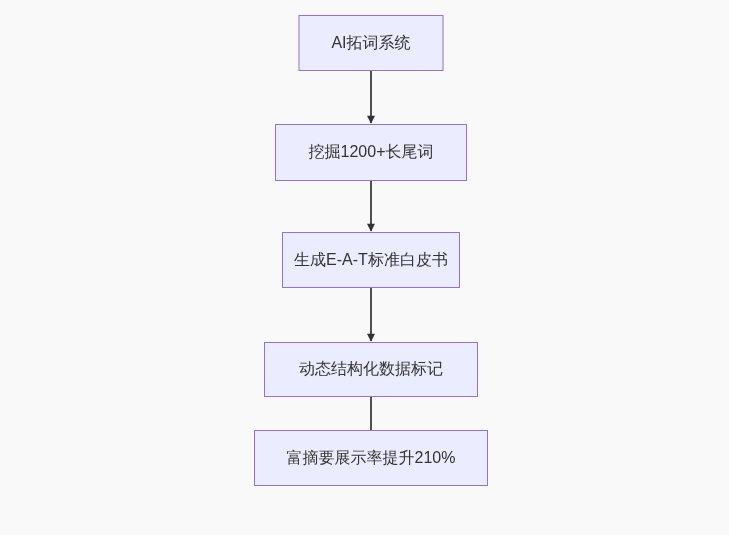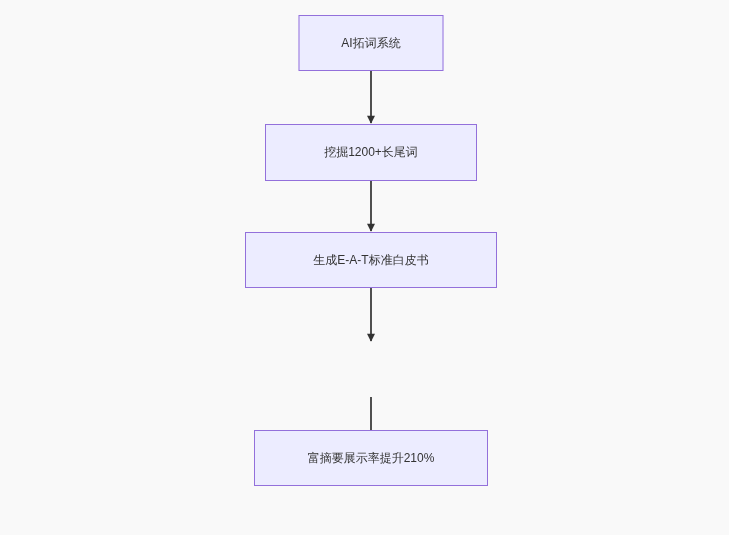--- a/index.html
+++ b/index.html
@@ -30,21 +30,21 @@
     stroke: var(--edge);
     stroke-width: 1.7px;
   }
   .node {
     position: absolute;
     left: 371px;
     transform: translateX(-50%);
     background: var(--node-fill);
     border: 1px solid var(--node-border);
     color: var(--text);
-    font-size: 12px;
+    font-size: 16px;
     display: flex;
     align-items: center;
     justify-content: center;
     text-align: center;
     white-space: nowrap;
   }
 </style>
 </head>
 <body>
 
@@ -59,26 +59,29 @@
     <line x1="371" y1="71" x2="371" y2="123" marker-end="url(#arrowhead)"></line>
     <line x1="371" y1="181" x2="371" y2="231" marker-end="url(#arrowhead)"></line>
     <line x1="371" y1="288" x2="371" y2="341" marker-end="url(#arrowhead)"></line>
     <line x1="371" y1="397" x2="371" y2="449" marker-end="url(#arrowhead)"></line>
   </svg>
 
   <div class="node" style="top:15px;  width:145px; height:56px">
     <span>AI拓词系统</span>
   </div>
 
-  <div class="node" style="top:124px; width:212px; height:57px">
+  <div class="node" style="top:124px; width:192px; height:57px">
     <span>挖掘1200+长尾词</span>
   </div>
 
-  <div class="node" style="top:232px; width:252px; height:56px">
+  <div class="node" style="top:232px; width:178px; height:56px">
     <span>生成E-A-T标准白皮书</span>
   </div>
 
+  <div class="node" style="top:342px; width:214px; height:55px">
+    <span>动态结构化数据标记</span>
+  </div>
 
   <div class="node" style="top:430px; width:234px; height:56px">
     <span>富摘要展示率提升210%</span>
   </div>
 
 </div>
 
 </body></html>

